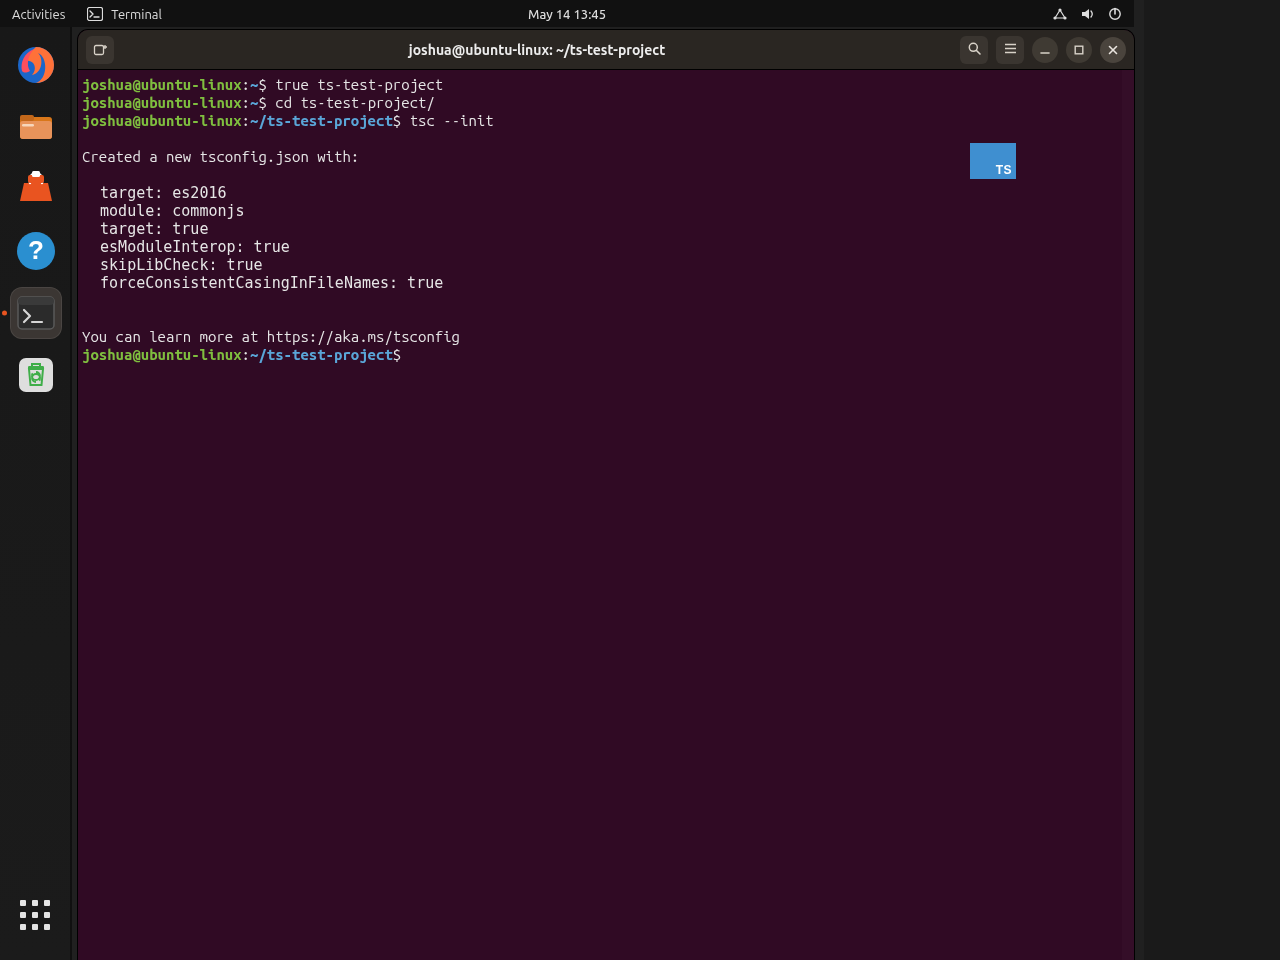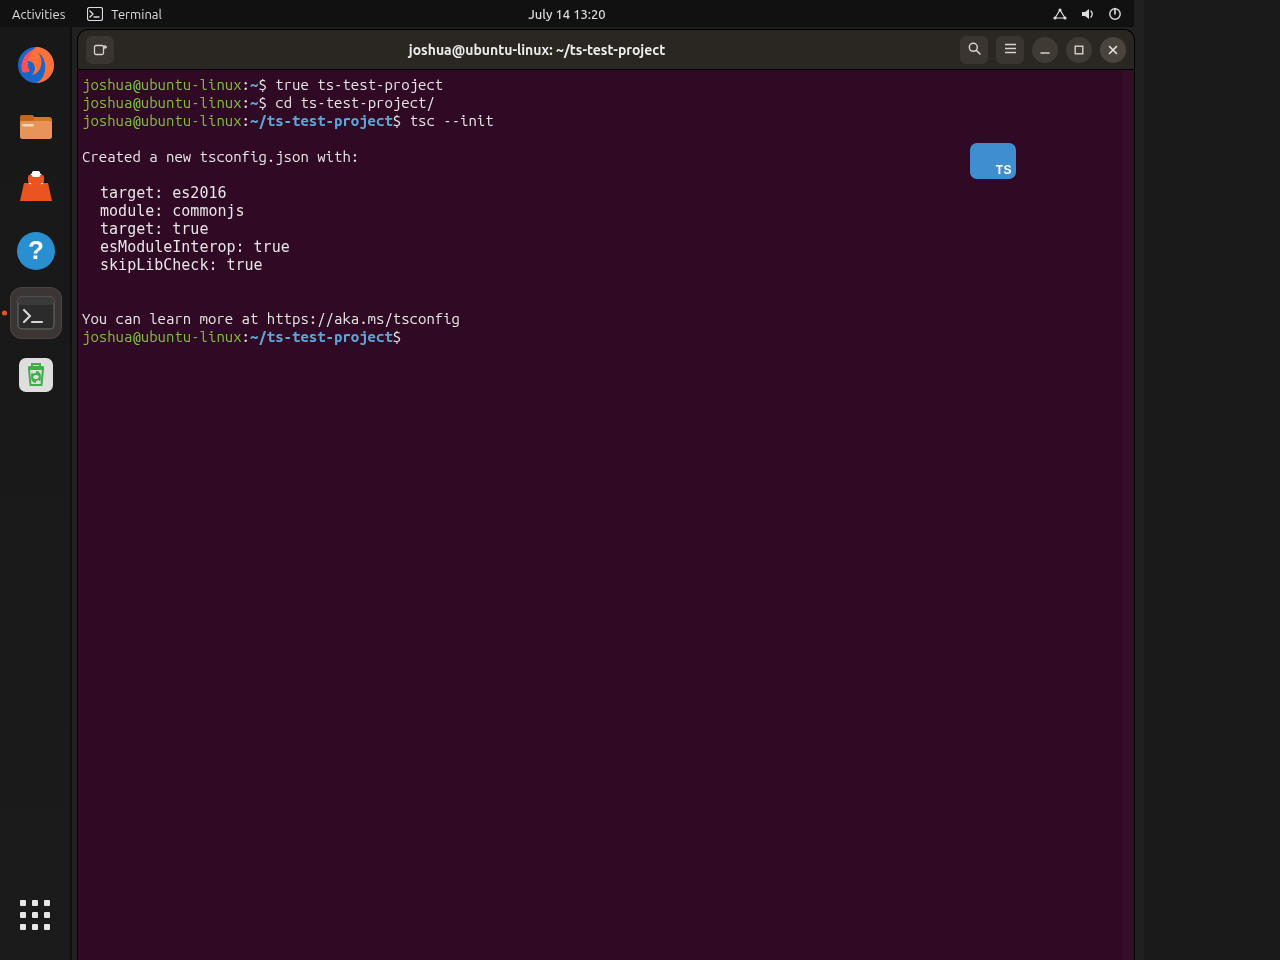--- a/index.html
+++ b/index.html
@@ -31,27 +31,27 @@
   .tb-btn.round { width: 26px; height: 26px; border-radius: 50%; background: #3f3a33; }
   .tb-btn.round.close { background: #4a443d; }
   .titlebar .title { flex: 1; text-align: center; font-weight: 600; font-size: 14px; color: #eee; white-space: nowrap; overflow: hidden; text-overflow: ellipsis; }
   .tb-right { display:flex; align-items:center; gap:8px; }
 
   
   .term { position: absolute; top: 40px; left: 0; right: 0; bottom: 0; background: #300a24; padding: 6px 0 0 0; font-family: "Ubuntu Mono","DejaVu Sans Mono",Consolas,monospace; font-size: 15px; line-height: 18px; color: #e6e6e6; }
   .scrollbar { position:absolute; top:0; right:0; bottom:0; width:12px; background: rgba(255,255,255,0.02); }
   .term pre { white-space: pre; }
   .line { padding: 0 4px 0 4px; }
-  .user { color: #7fbf3f; font-weight: normal; }
+  .user { color: #7fbf3f; font-weight: bold; }
   .path { color: #5aa6d8; font-weight: bold; }
   .dollar { color: #e6e6e6; }
   .cmd { color: #e6e6e6; }
 
   
-  .ts-badge { position:absolute; top: 143px; right: 128px; width: 46px; height: 36px; background:#3f8fd0; color:#fff; font-family: sans-serif; font-size:12px; font-weight:700; display:flex; align-items:flex-end; justify-content:flex-end; padding: 2px 4px; letter-spacing:.5px;border-radius:7px; }
+  .ts-badge { position:absolute; top: 143px; right: 128px; width: 46px; height: 36px; background:#3f8fd0; color:#fff; font-family: sans-serif; font-size:12px; font-weight:700; display:flex; align-items:flex-end; justify-content:flex-end; padding: 2px 4px; letter-spacing:.5px; }
 
   
   .i { display:inline-flex; }
 </style>
 </head>
 <body>
 
 <div class="screen">
 
   <div class="topbar">
@@ -61,21 +61,21 @@
         <span class="i">
           <svg width="16" height="14" viewBox="0 0 16 14">
               <rect x="0.5" y="0.5" width="15" height="13" rx="2" fill="none" stroke="#ddd" stroke-width="1.2"></rect>
               <path d="M3 4 L6 7 L3 10" fill="none" stroke="#ddd" stroke-width="1.4" stroke-linecap="round" stroke-linejoin="round"></path>
               <line x1="7" y1="10" x2="12" y2="10" stroke="#ddd" stroke-width="1.4" stroke-linecap="round"></line>
             </svg>
         </span>
         <span>Terminal</span>
       </div>
     </div>
-    <div class="center">July 14  13:20</div>
+    <div class="center">May 14  13:45</div>
     <div class="right">
       <span class="i">
         <svg width="16" height="14" viewBox="0 0 16 14">
             <circle cx="8" cy="3" r="1.6" fill="#ddd"></circle>
             <circle cx="3" cy="11" r="1.6" fill="#ddd"></circle>
             <circle cx="13" cy="11" r="1.6" fill="#ddd"></circle>
             <path d="M8 3 L3 11 M8 3 L13 11 M3 11 L13 11" stroke="#ddd" stroke-width="1.2"></path>
           </svg>
       </span>
       <span class="i">
@@ -211,20 +211,21 @@
       <div class="line"><span class="user">joshua@ubuntu-linux</span><span class="dollar">:</span><span class="path">~/ts-test-project</span><span class="dollar">$ </span><span class="cmd">tsc --init</span></div>
 
       <div class="line">&nbsp;</div>
       <div class="line">Created a new tsconfig.json with:</div>
       <div class="line">&nbsp;</div>
       <pre class="line">  target: es2016</pre>
       <pre class="line">  module: commonjs</pre>
       <pre class="line">  target: true</pre>
       <pre class="line">  esModuleInterop: true</pre>
       <pre class="line">  skipLibCheck: true</pre>
+      <pre class="line">  forceConsistentCasingInFileNames: true</pre>
       <div class="line">&nbsp;</div>
       <div class="line">&nbsp;</div>
       <div class="line">You can learn more at https://aka.ms/tsconfig</div>
 
       <div class="line"><span class="user">joshua@ubuntu-linux</span><span class="dollar">:</span><span class="path">~/ts-test-project</span><span class="dollar">$ </span><span class="cmd">&nbsp;</span></div>
     </div>
   </div>
 
   <div class="ts-badge">TS</div>
 

